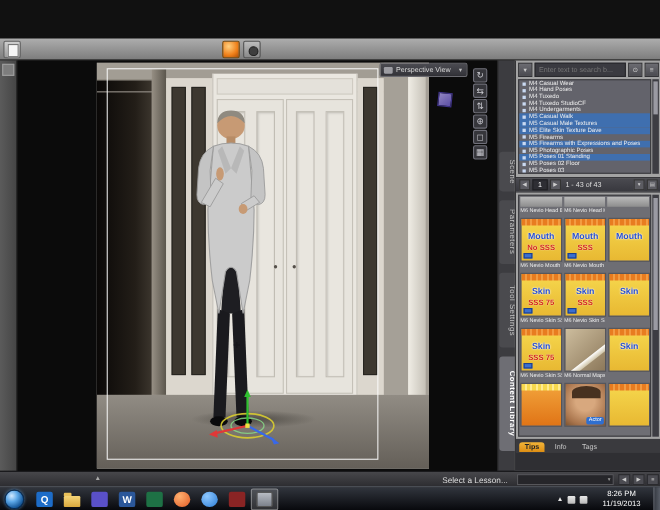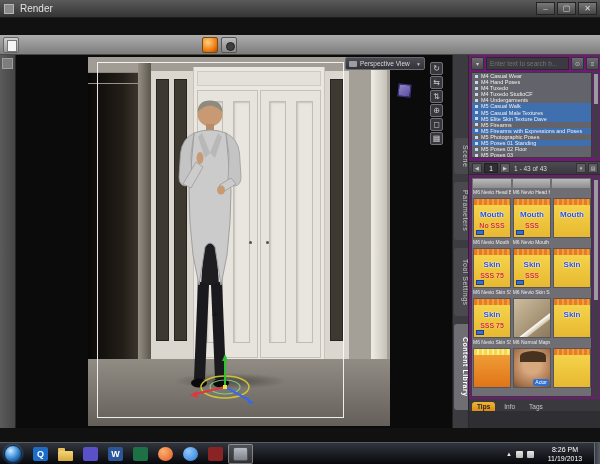--- a/index.html
+++ b/index.html
@@ -69,21 +69,21 @@
 
   
   .sidetabs{position:absolute;left:452px;top:55px;width:16px;height:373px;background:#3c3c40;border-left:1px solid #222}
   .vtab{position:absolute;left:1px;width:15px;writing-mode:vertical-rl;text-align:center;font-size:7px;color:#c4c4c4;background:#4a4a4e;border-radius:3px 0 0 3px;letter-spacing:.5px}
   .vt-scene{top:83px;height:36px}
   .vt-params{top:127px;height:58px}
   .vt-tool{top:193px;height:68px}
   .vt-content{top:269px;height:86px;background:#6e6e74;color:#fff;font-weight:bold}
 
   
-  .panel{position:absolute;left:468px;top:55px;width:132px;height:373px;background:#701a75;border-left:1px solid #28282c}
+  .panel{position:absolute;left:468px;top:55px;width:132px;height:373px;background:#a3a3a3;border-left:1px solid #28282c}
   .searchrow{position:absolute;left:2px;top:2px;width:128px;height:13px;display:flex;gap:2px}
   .sr-btn{width:13px;height:13px;background:linear-gradient(#6c6c72,#4a4a50);border:1px solid #323236;color:#ccc;font-size:6px;line-height:12px;text-align:center}
   .sr-input{flex:1;min-width:0;height:13px;background:#3a3a40;border:1px solid #28282c;color:#cfcfcf;font-size:6.5px;padding:0 3px;font-family:"Liberation Sans",sans-serif}
   .list{position:absolute;left:2px;top:17px;width:121px;height:86px;background:#63636b;border:1px solid #3a3a3e;overflow:hidden}
   .lrow{height:6.1px;font-size:5.5px;line-height:6.1px;color:#efefef;padding-left:9px;white-space:nowrap;position:relative}
   .lrow:before{content:"";position:absolute;left:3px;top:1.6px;width:3px;height:3px;background:#c9d9f2}
   .lrow.sel{background:#3f6faf}
   .list-sb{position:absolute;left:124px;top:17px;width:6px;height:86px;background:#3d3d43}
   .sb-thumb{position:absolute;left:1px;width:4px;background:#9a9aa2}
   .pager{position:absolute;left:0;top:106px;width:132px;height:14px;background:linear-gradient(#4b4b51,#38383e);border-top:1px solid #2b2b2f;border-bottom:1px solid #2b2b2f;display:flex;align-items:center;gap:2px;padding:0 3px;color:#ddd;font-size:6.5px}
@@ -140,29 +140,20 @@
   .tray{position:absolute;right:66px;top:1px;height:20px;display:flex;align-items:center;gap:4px;color:#e8e8e8;font-size:6px}
   .tsq{width:7px;height:7px;background:linear-gradient(#e8e8e8,#b8b8b8);border-radius:1px}
   .clock{position:absolute;right:9px;top:2px;width:52px;text-align:center;color:#fff;font-size:7px;line-height:9px}
   .showdesk{position:absolute;right:0;top:0;width:6px;height:22px;background:linear-gradient(90deg,#383c44,#575c66);border-left:1px solid #6a6f78}
 </style>
 </head>
 <body>
 
 <div class="app">
 
-  <div class="titlebar">
-    <div class="wicon"></div>
-    <span class="ttext">Render</span>
-    <div class="winbtns">
-      <div class="winbtn">–</div>
-      <div class="winbtn">▢</div>
-      <div class="winbtn">✕</div>
-    </div>
-  </div>
 
 
   <div class="toolbar">
     <div class="tb-icon tb-doc"></div>
     <div class="tb-icon tb-render"></div>
     <div class="tb-icon tb-cam"></div>
   </div>
 
   <div class="leftstrip">
     <div class="tabico"></div>
@@ -405,20 +396,28 @@
       </div>
 
     <div class="btabs">
       <div class="btab tips">Tips</div>
       <div class="btab">Info</div>
       <div class="btab">Tags</div>
     </div>
     <div class="pfoot"></div>
   </div>
 
+  <div class="lessonbar">
+    <div class="lb-collapse">▲</div>
+    <span class="lb-label">Select a Lesson...</span>
+    <div class="lb-select">▾</div>
+    <div class="lb-btn" style="left:562px">◀</div>
+    <div class="lb-btn" style="left:575px">▶</div>
+    <div class="lb-btn" style="left:588px">≡</div>
+  </div>
 
   <div class="taskbar">
     <div class="orb"></div>
     <div class="tb-icons">
       <div class="slot">
           <div class="ticon ic1"><span>Q</span></div>
         </div>
       <div class="slot">
           <div class="icf"></div>
         </div>

